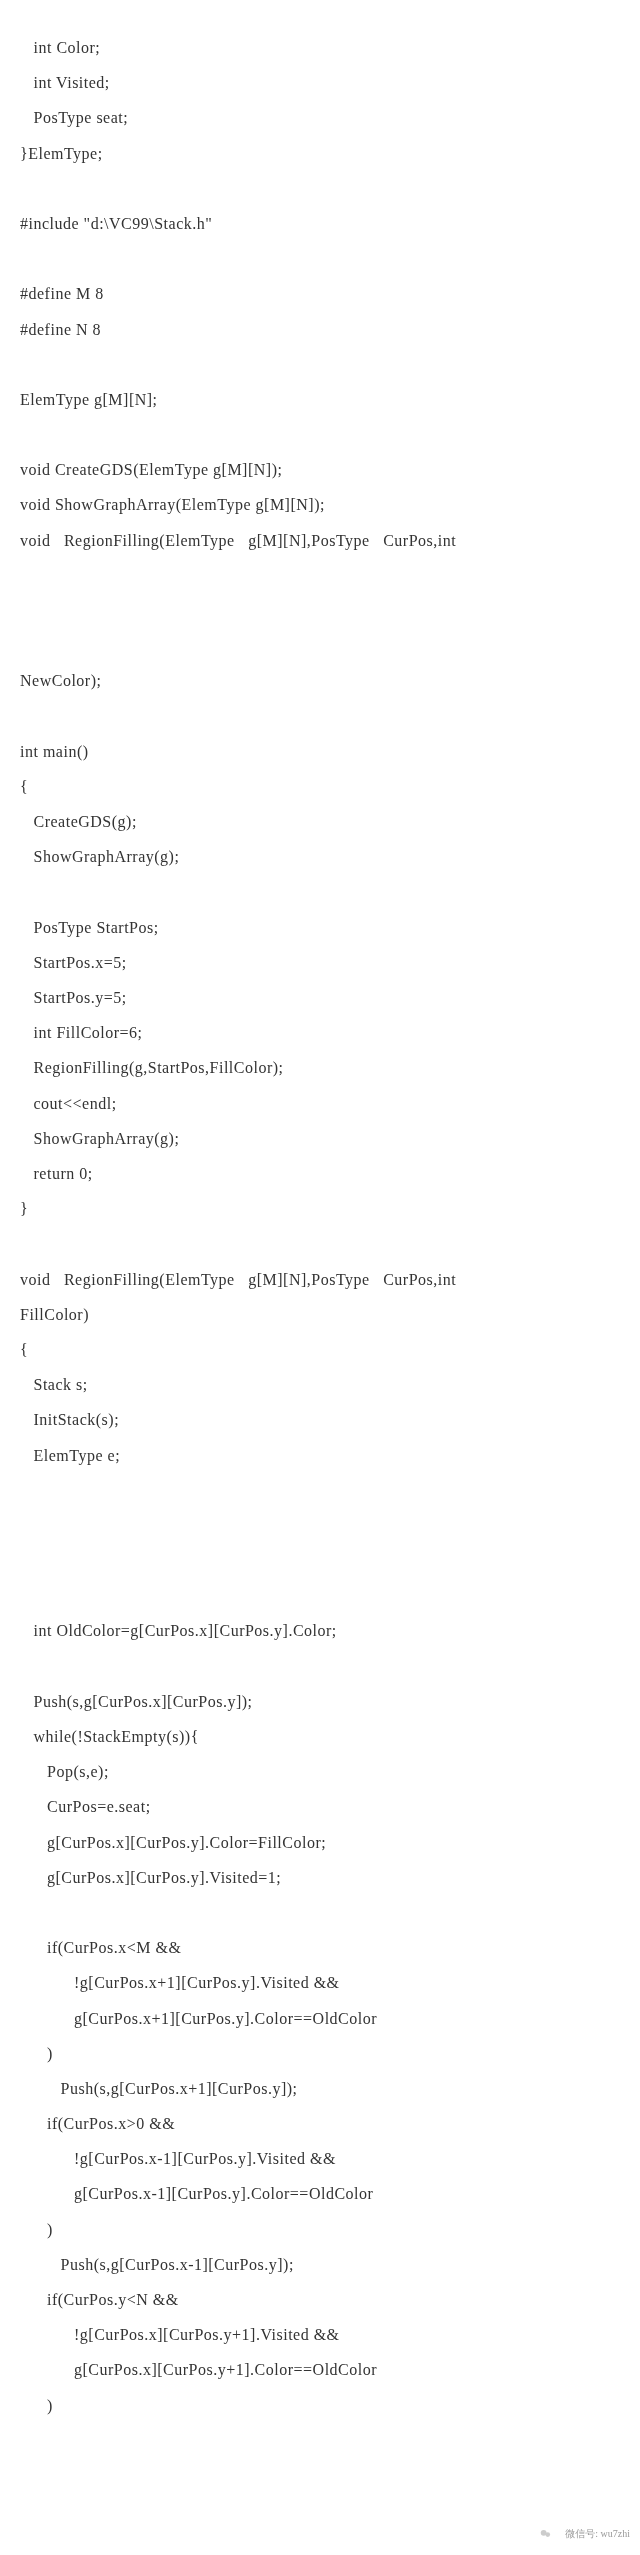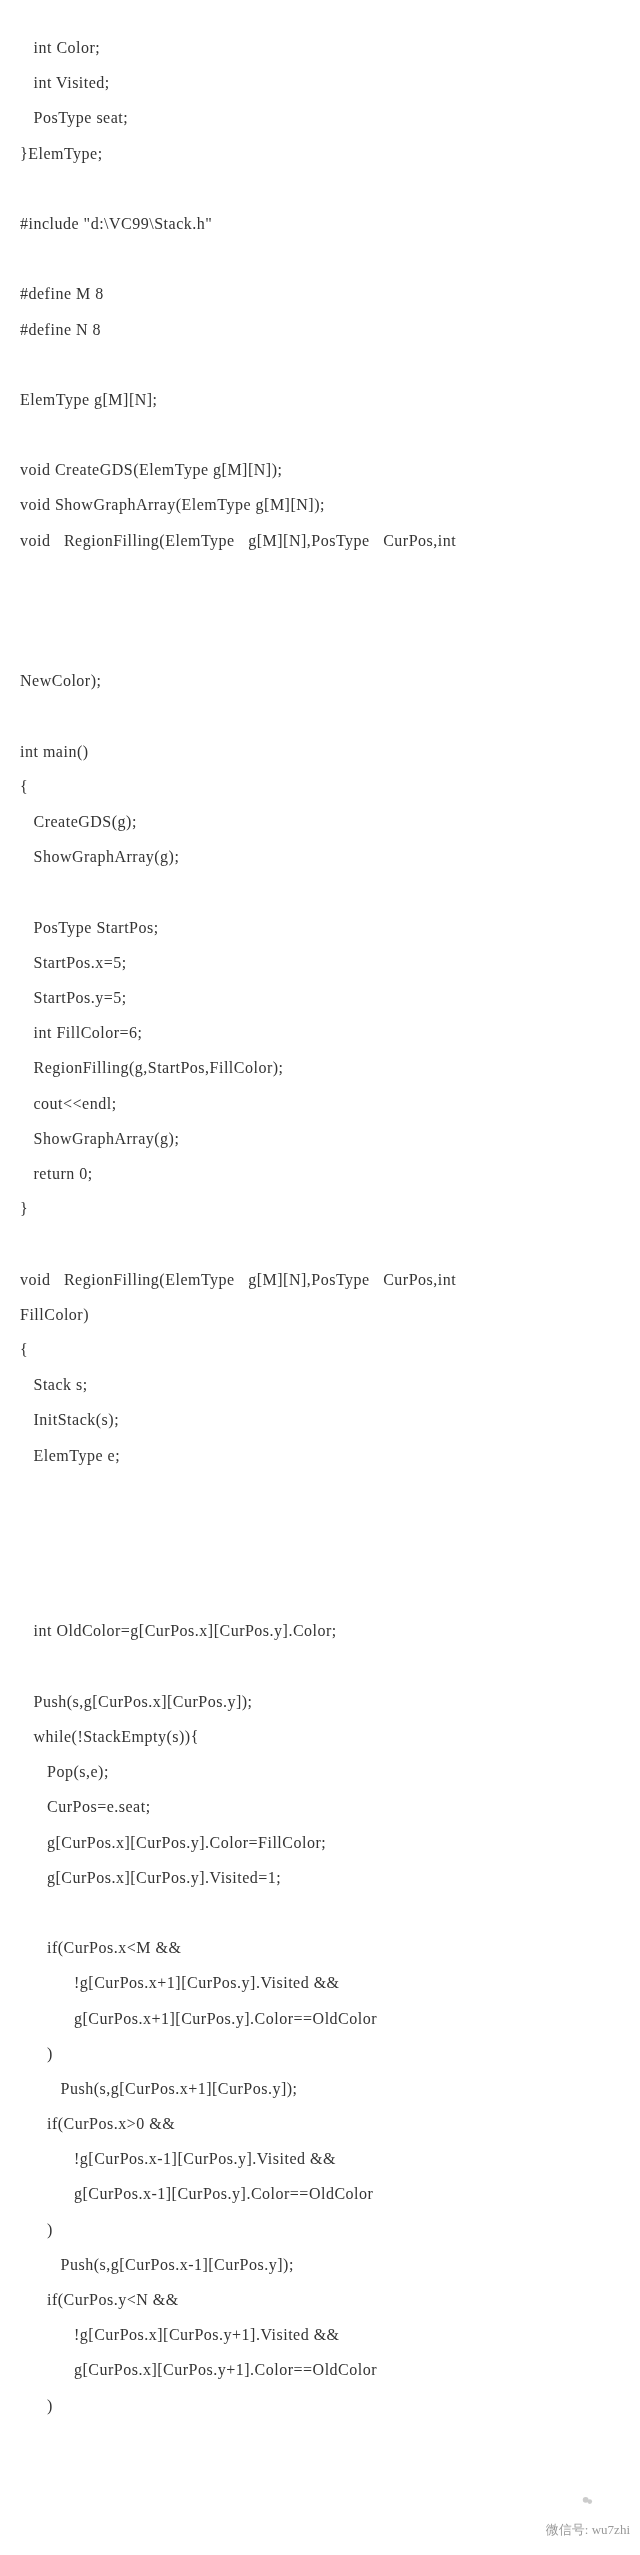--- a/index.html
+++ b/index.html
@@ -18,26 +18,25 @@
     }
     .code-block {
       white-space: pre;
       font-family: "SimSun", "宋体", serif;
       letter-spacing: 0.5px;
     }
     .footer-watermark {
       position: fixed;
       bottom: 10px;
       right: 10px;
-      font-size: 13px;
+      font-size: 10px;
       color: #999;
       display: flex;
       align-items: center;
       gap: 12px;
-      flex-direction: column;
     }
     .wechat-icon {
       width: 14px;
       height: 14px;
       display: inline-block;
     }
   </style>
 </head>
 <body>
 

